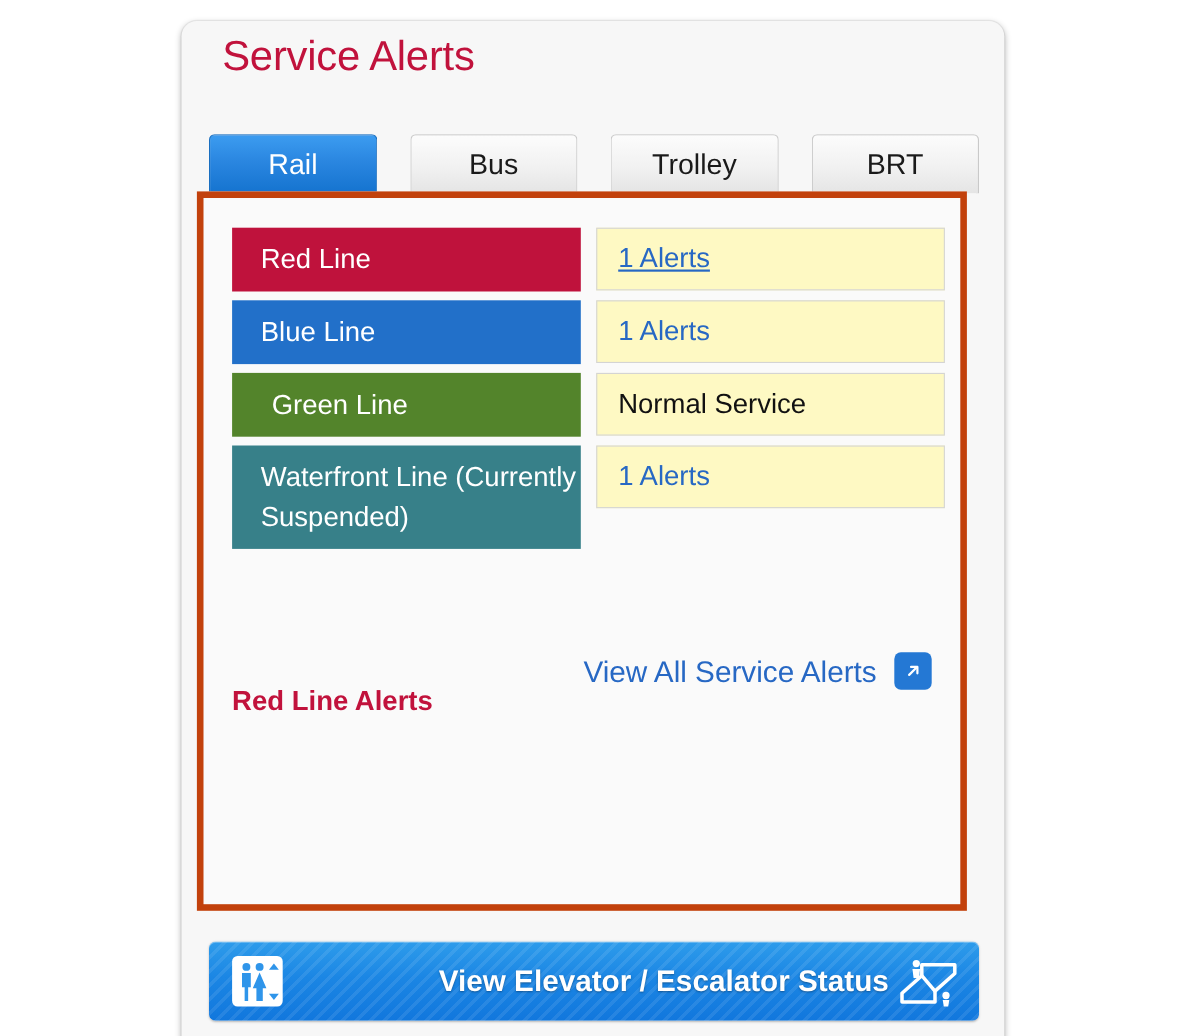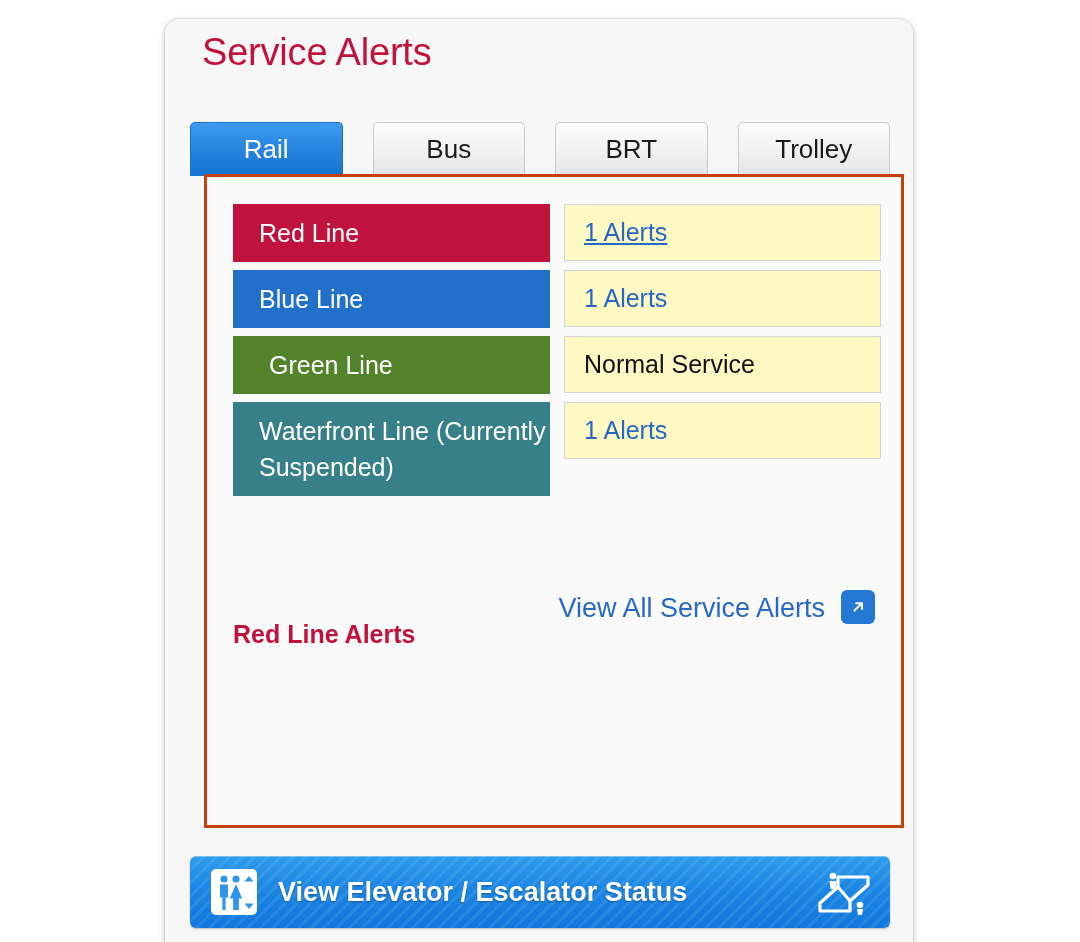--- a/index.html
+++ b/index.html
@@ -77,27 +77,27 @@
   .tab:last-child { margin-right: 0; }
   .tab.active {
     background: linear-gradient(to bottom, #3c9cf0 0%, #2a86e0 45%, #1473cf 100%);
     color: #ffffff;
     border-color: #1a6fc0;
   }
 
   
   #alerts-panel {
     position: absolute;
-    left: 39px;
+    left: 14px;
     top: 155px;
     width: 700px;
     height: 654px;
     box-sizing: border-box;
     background: #fafafa;
-    border: 3px solid #c2410c;
+    border: 6px solid #c2410c;
   }
 
   
   #line-list {
     position: absolute;
     left: 26px;
     top: 27px;
     width: 648px;
   }
   .line-row {
@@ -208,27 +208,27 @@
     overflow: hidden;
   }
   #elevator-icon {
     margin-left: 20px;
     width: 48px;
     height: 48px;
     flex: 0 0 auto;
   }
   #elevator-button-label {
     flex: 1 1 auto;
-    text-align: left;
+    text-align: right;
     color: #ffffff;
     font-size: 27px;
     font-weight: bold;
     text-shadow: 0 1px 2px rgba(0,0,0,0.35);
     white-space: nowrap;
-    padding: 0 20px;
+    padding: 0 8px;
   }
   #escalator-icon {
     margin-right: 18px;
     width: 56px;
     height: 50px;
     flex: 0 0 auto;
   }
 </style>
 </head>
 <body>
@@ -240,24 +240,24 @@
     <div id="widget-title">Service Alerts</div>
 
     <div id="tab-strip">
       <div class="tab active">
         <span>Rail</span>
       </div>
       <div class="tab">
         <span>Bus</span>
       </div>
       <div class="tab">
+        <span>Trolley</span>
+      </div>
+      <div class="tab">
         <span>BRT</span>
-      </div>
-      <div class="tab">
-        <span>Trolley</span>
       </div>
     </div>
 
     <div id="alerts-panel">
 
       <div id="line-list">
 
         <div class="line-row">
           <div class="line-chip" style="background-color: rgb(191, 18, 60);">Red Line</div>
           <div class="status-box">

